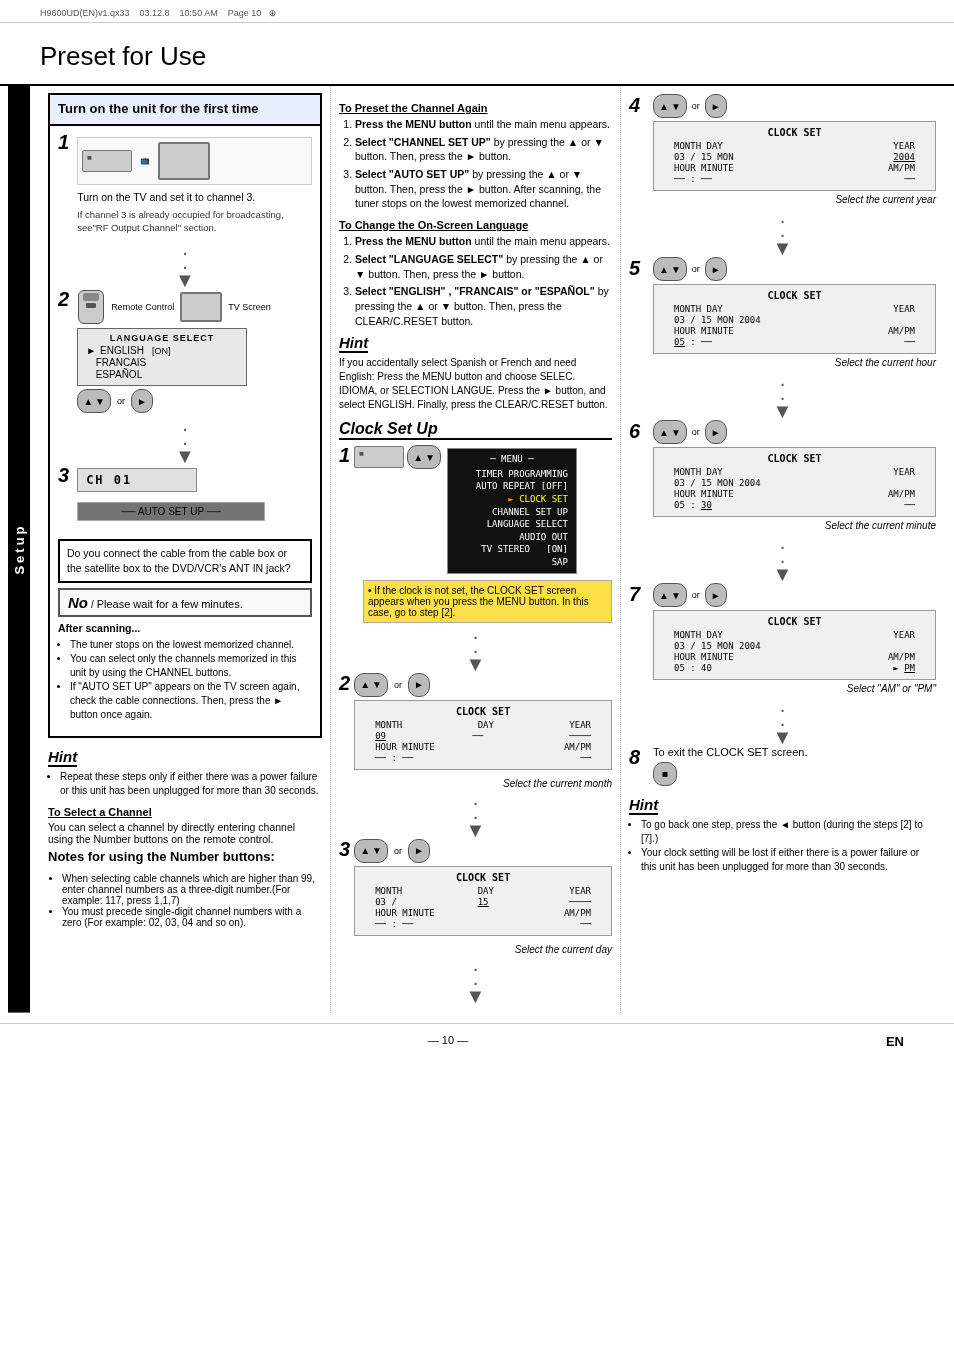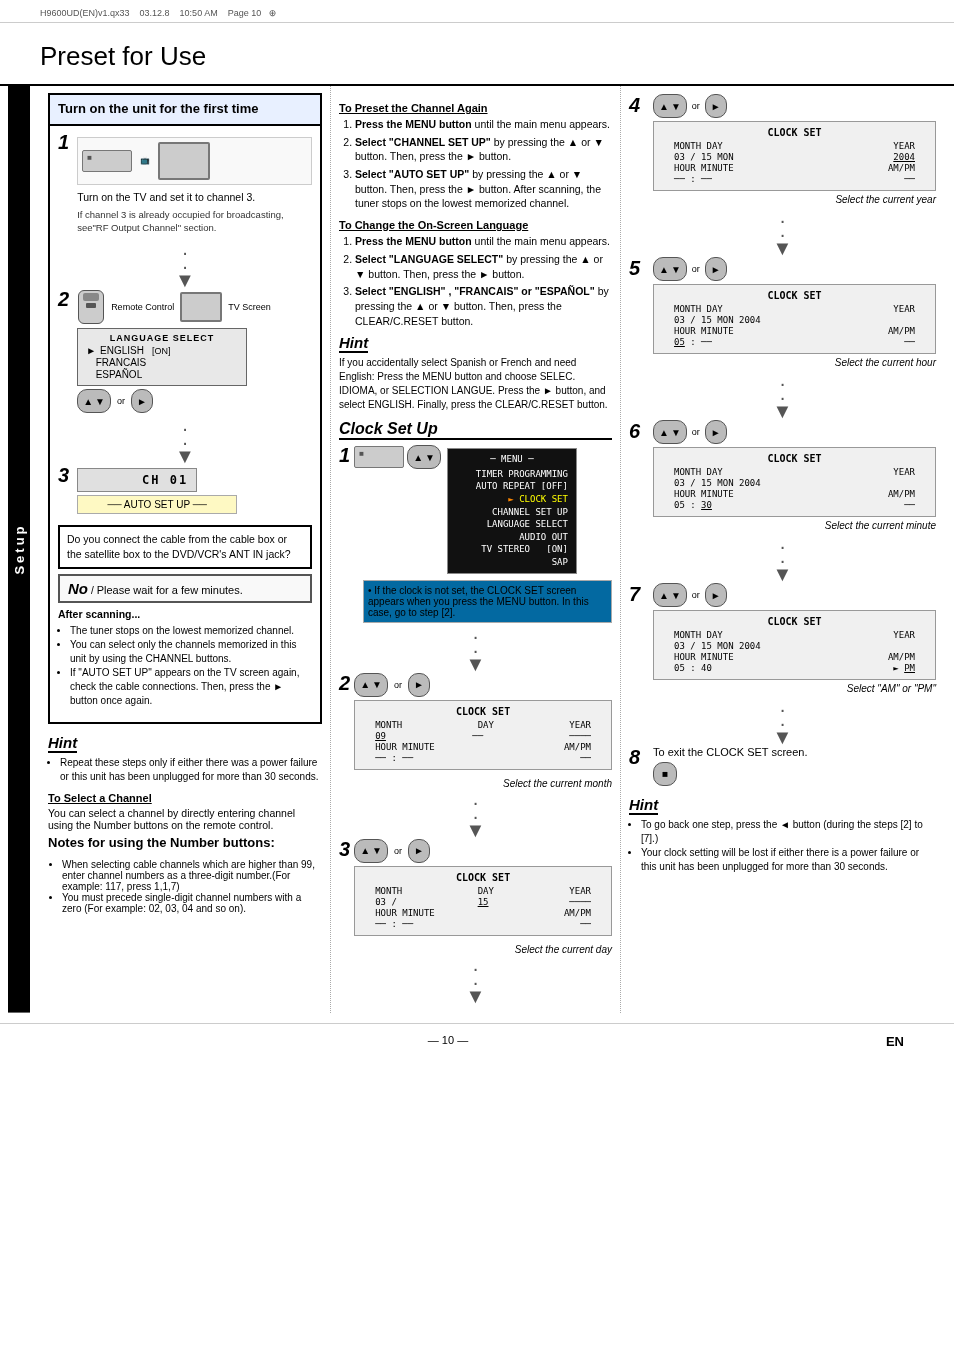--- a/index.html
+++ b/index.html
@@ -319,35 +319,35 @@
       margin: 0 1px;
       cursor: pointer;
     }
 
     .ch01-box {
       border: 1px solid #888;
       background: #e0e0e0;
       padding: 4px 8px;
       font-size: 12px;
       font-weight: bold;
-      text-align: right;
+      text-align: left;
       letter-spacing: 2px;
       margin: 3px 0;
       font-family: monospace;
       width: 120px;
     }
 
     .autosetup-box {
       border: 1px solid #aaa;
-      background: #fef9c3;
+      background: #737373;
       padding: 3px 12px;
       font-size: 10px;
       text-align: center;
-      margin: 3px 0;
-      width: 160px;
+      margin: 10px 0;
+      width: 188px;
     }
 
     
     .lang-display {
       border: 1px solid #666;
       background: #e8e8e8;
       padding: 4px 8px;
       font-size: 10px;
       width: 170px;
       margin: 3px 0;
@@ -610,21 +610,21 @@
               <div>AUTO REPEAT [OFF]</div>
               <div class="selected"><span class="arrow">►</span> CLOCK SET</div>
               <div>CHANNEL SET UP</div>
               <div>LANGUAGE SELECT</div>
               <div>AUDIO OUT</div>
               <div>TV STEREO &nbsp;&nbsp;[ON]</div>
               <div>SAP</div>
             </div>
           </div>
         </div>
-        <div style="font-size:10px;margin-left:24px;padding:4px;border:1px solid #aaa;background:#0369a1;">
+        <div style="font-size:10px;margin-left:24px;padding:4px;border:1px solid #aaa;background:#fde047;">
           • If the clock is not set, the CLOCK SET screen appears when you press the MENU button. In this case, go to step [2].
         </div>
       </div>
 
       <div class="vdot">
         <span>·</span>
           <span>·</span>
           <span>▼</span>
       </div>
 

